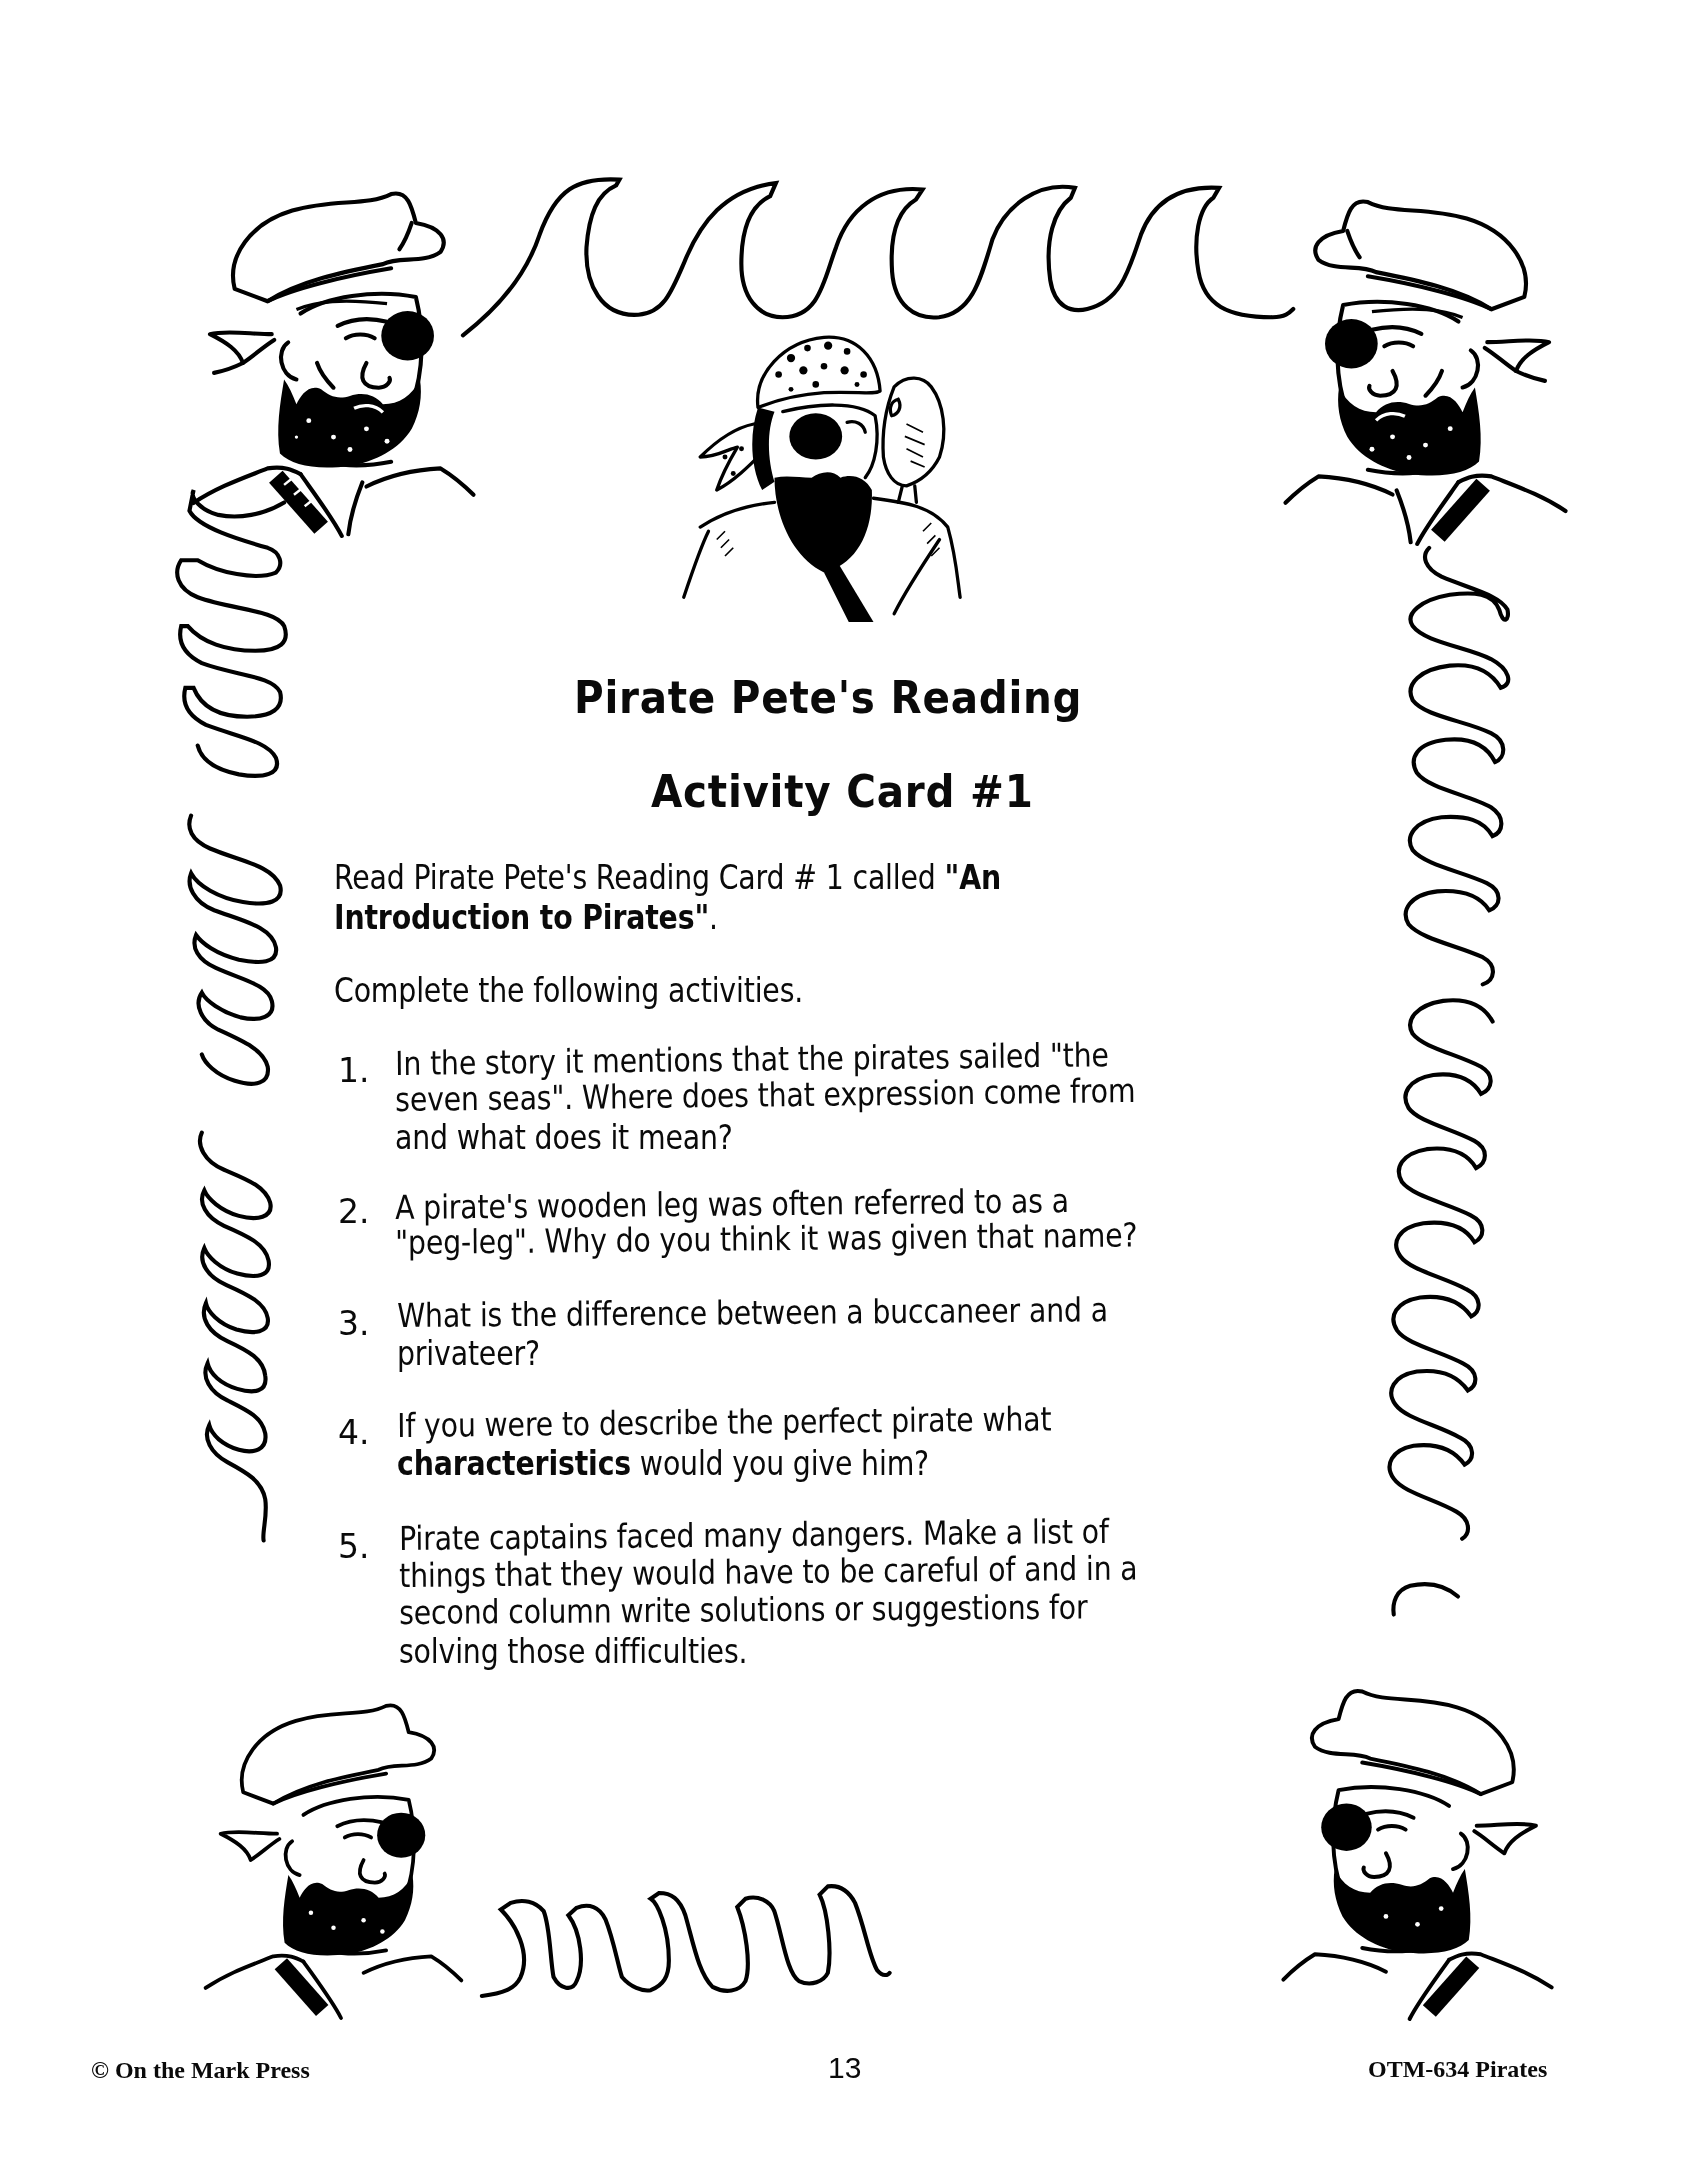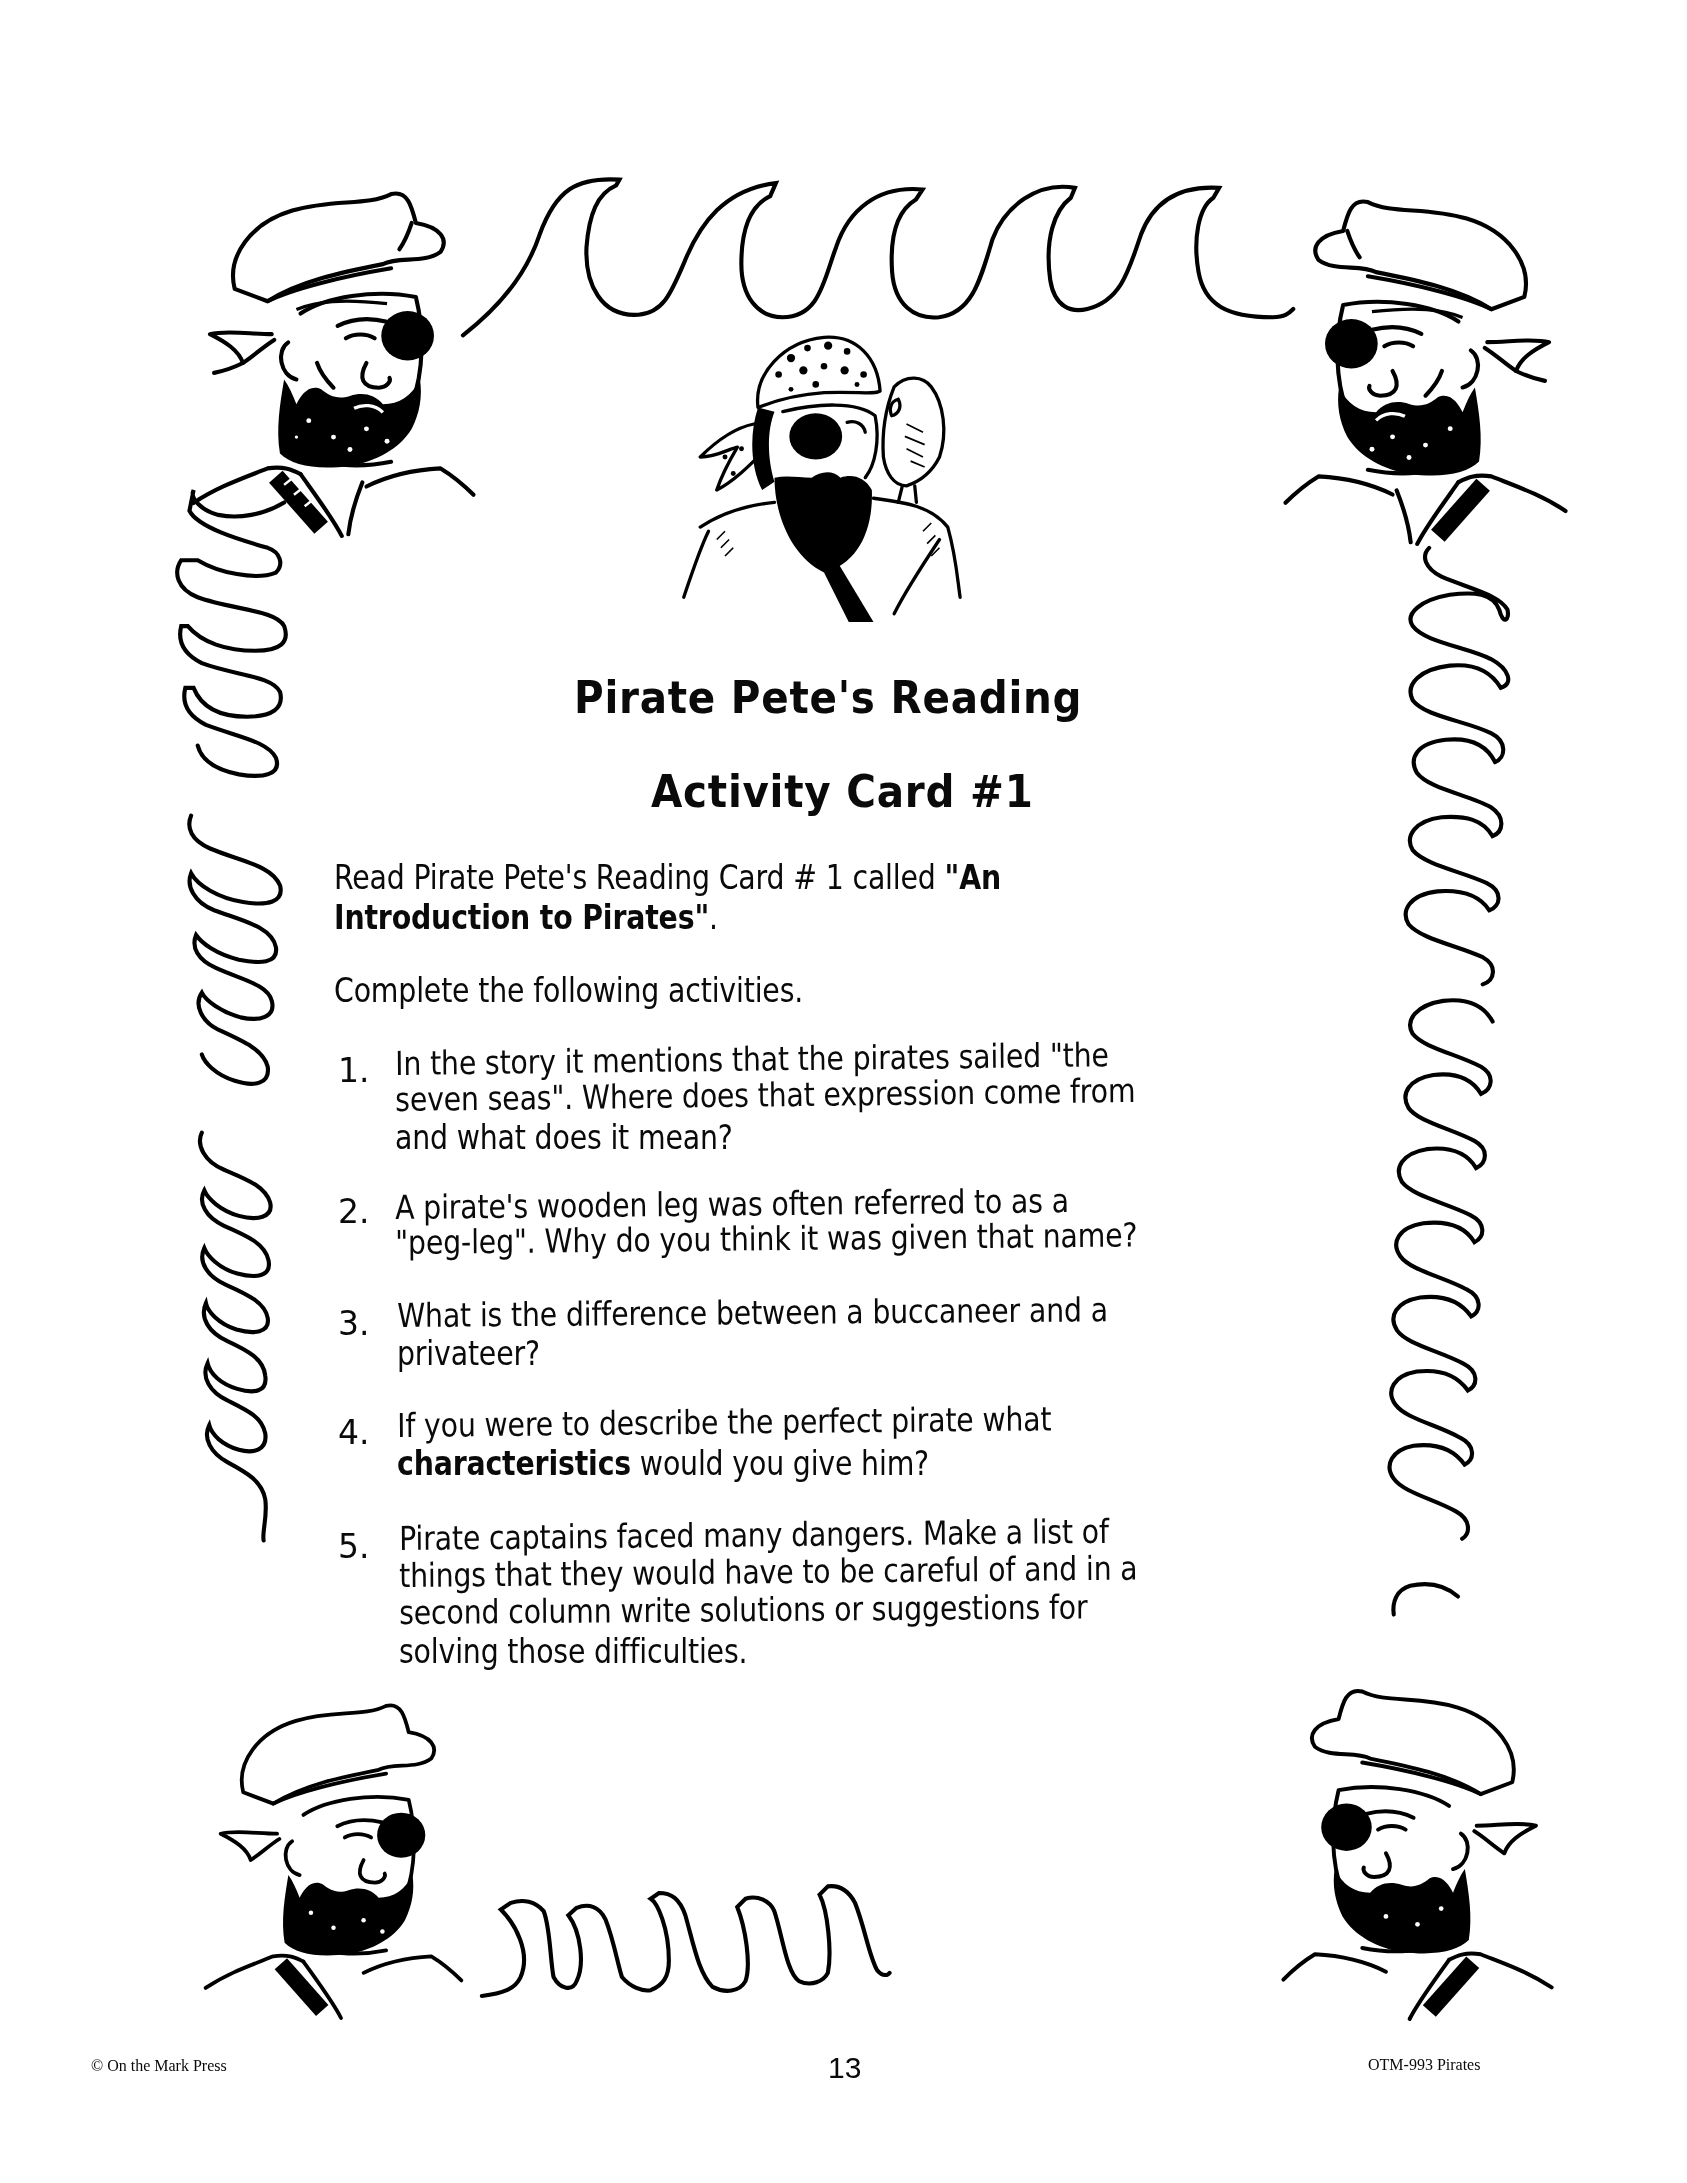--- a/index.html
+++ b/index.html
@@ -8,21 +8,21 @@
   .title {
     font-family: "DejaVu Sans", sans-serif; font-weight: bold; font-size: 44px;
     letter-spacing: 0.8px; white-space: nowrap; transform: scaleX(0.92); transform-origin: left top;
   }
   .body-text {
     font-family: "DejaVu Sans", sans-serif; font-size: 33px; line-height: 38px;
     white-space: nowrap; transform: scaleX(0.86); transform-origin: left top; letter-spacing: -0.2px;
   }
   .num { font-family: "DejaVu Sans", sans-serif; font-size: 33px; line-height: 38px; }
   b { font-weight: bold; }
-  .footer { font-family: "Liberation Serif", serif; font-weight: normal; font-size: 16px; white-space: nowrap; }
+  .footer { font-family: "Liberation Serif", serif; font-weight: bold; font-size: 24px; white-space: nowrap; }
   .pagenum { font-family: Liberation Sans, sans-serif; font-size: 30px; }
   svg { position: absolute; overflow: visible; }
 </style>
 </head>
 <body>
 
 <svg class="abs" style="left:0;top:0" width="1687" height="2183" viewBox="0 0 2048 2650">
   <g fill="none" stroke="#000" stroke-width="5" stroke-linecap="round">
     <path d="M562,407 C610,370 640,330 655,285 C675,230 700,215 752,218 L748,225 C725,235 715,260 712,300 C710,345 730,385 775,382 C805,380 815,355 830,320 C850,270 880,230 942,222 L935,238 C910,250 900,280 900,320 C900,360 920,385 950,385 C995,385 1000,340 1015,300 C1030,255 1065,225 1120,230 L1112,242 C1090,255 1080,285 1083,330 C1086,370 1110,388 1140,385 C1180,380 1190,340 1205,290 C1220,250 1260,220 1305,228 L1300,240 C1280,255 1268,290 1275,340 C1280,372 1300,380 1320,375 C1360,365 1370,330 1385,285 C1400,245 1430,225 1480,228 L1473,240 C1455,252 1448,290 1455,330 C1462,370 1490,385 1545,385 C1560,385 1565,380 1570,375"></path>
   </g>
@@ -277,15 +277,15 @@
     <div class="abs body-text" style="left:399px;top:1520px;transform:scaleX(0.86) rotate(-0.5deg)">Pirate captains faced many dangers.  Make a list of</div>
     <div class="abs body-text" style="left:399px;top:1557px;transform:scaleX(0.86) rotate(-0.5deg)">things that they would have to be careful of and in a</div>
     <div class="abs body-text" style="left:399px;top:1594px;transform:scaleX(0.86) rotate(-0.4deg)">second column write solutions or suggestions for</div>
     <div class="abs body-text" style="left:399px;top:1633px">solving those difficulties.</div>
   </div>
 </div>
 
 <div>
   <div class="abs footer" style="left:91px;top:2057px">© On the Mark Press</div>
   <div class="abs pagenum" style="left:828px;top:2051px">13</div>
-  <div class="abs footer" style="left:1368px;top:2056px">OTM-993 Pirates</div>
+  <div class="abs footer" style="left:1368px;top:2056px">OTM-634 Pirates</div>
 </div>
 
 
 </body></html>

